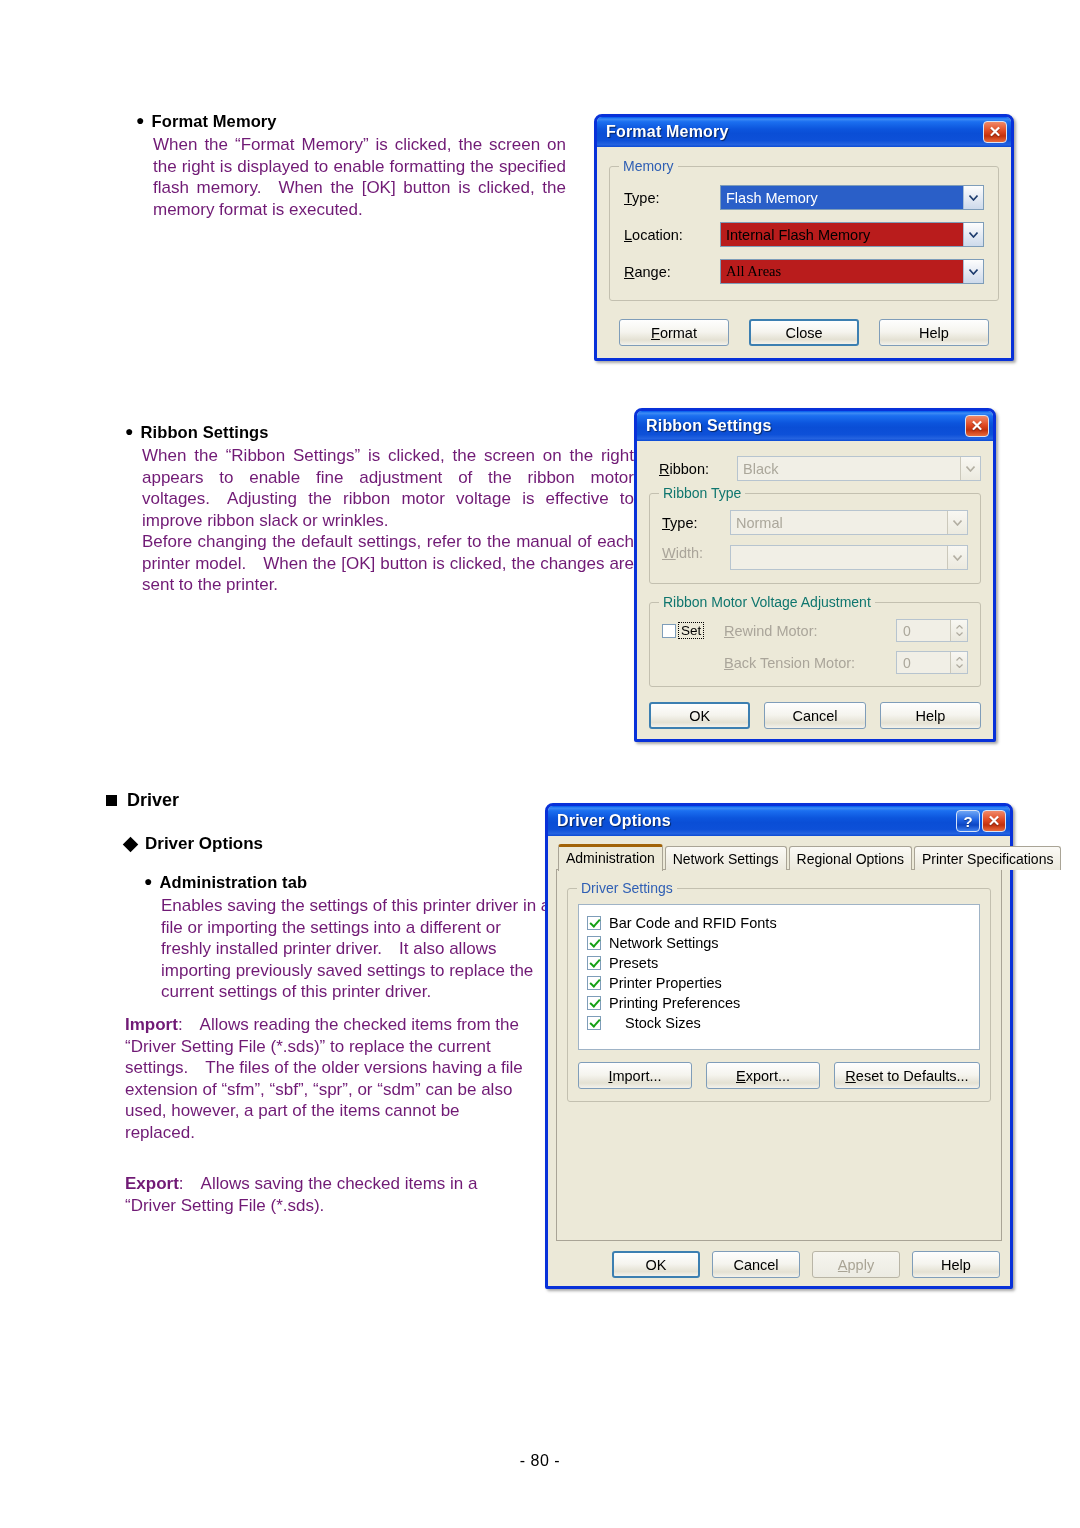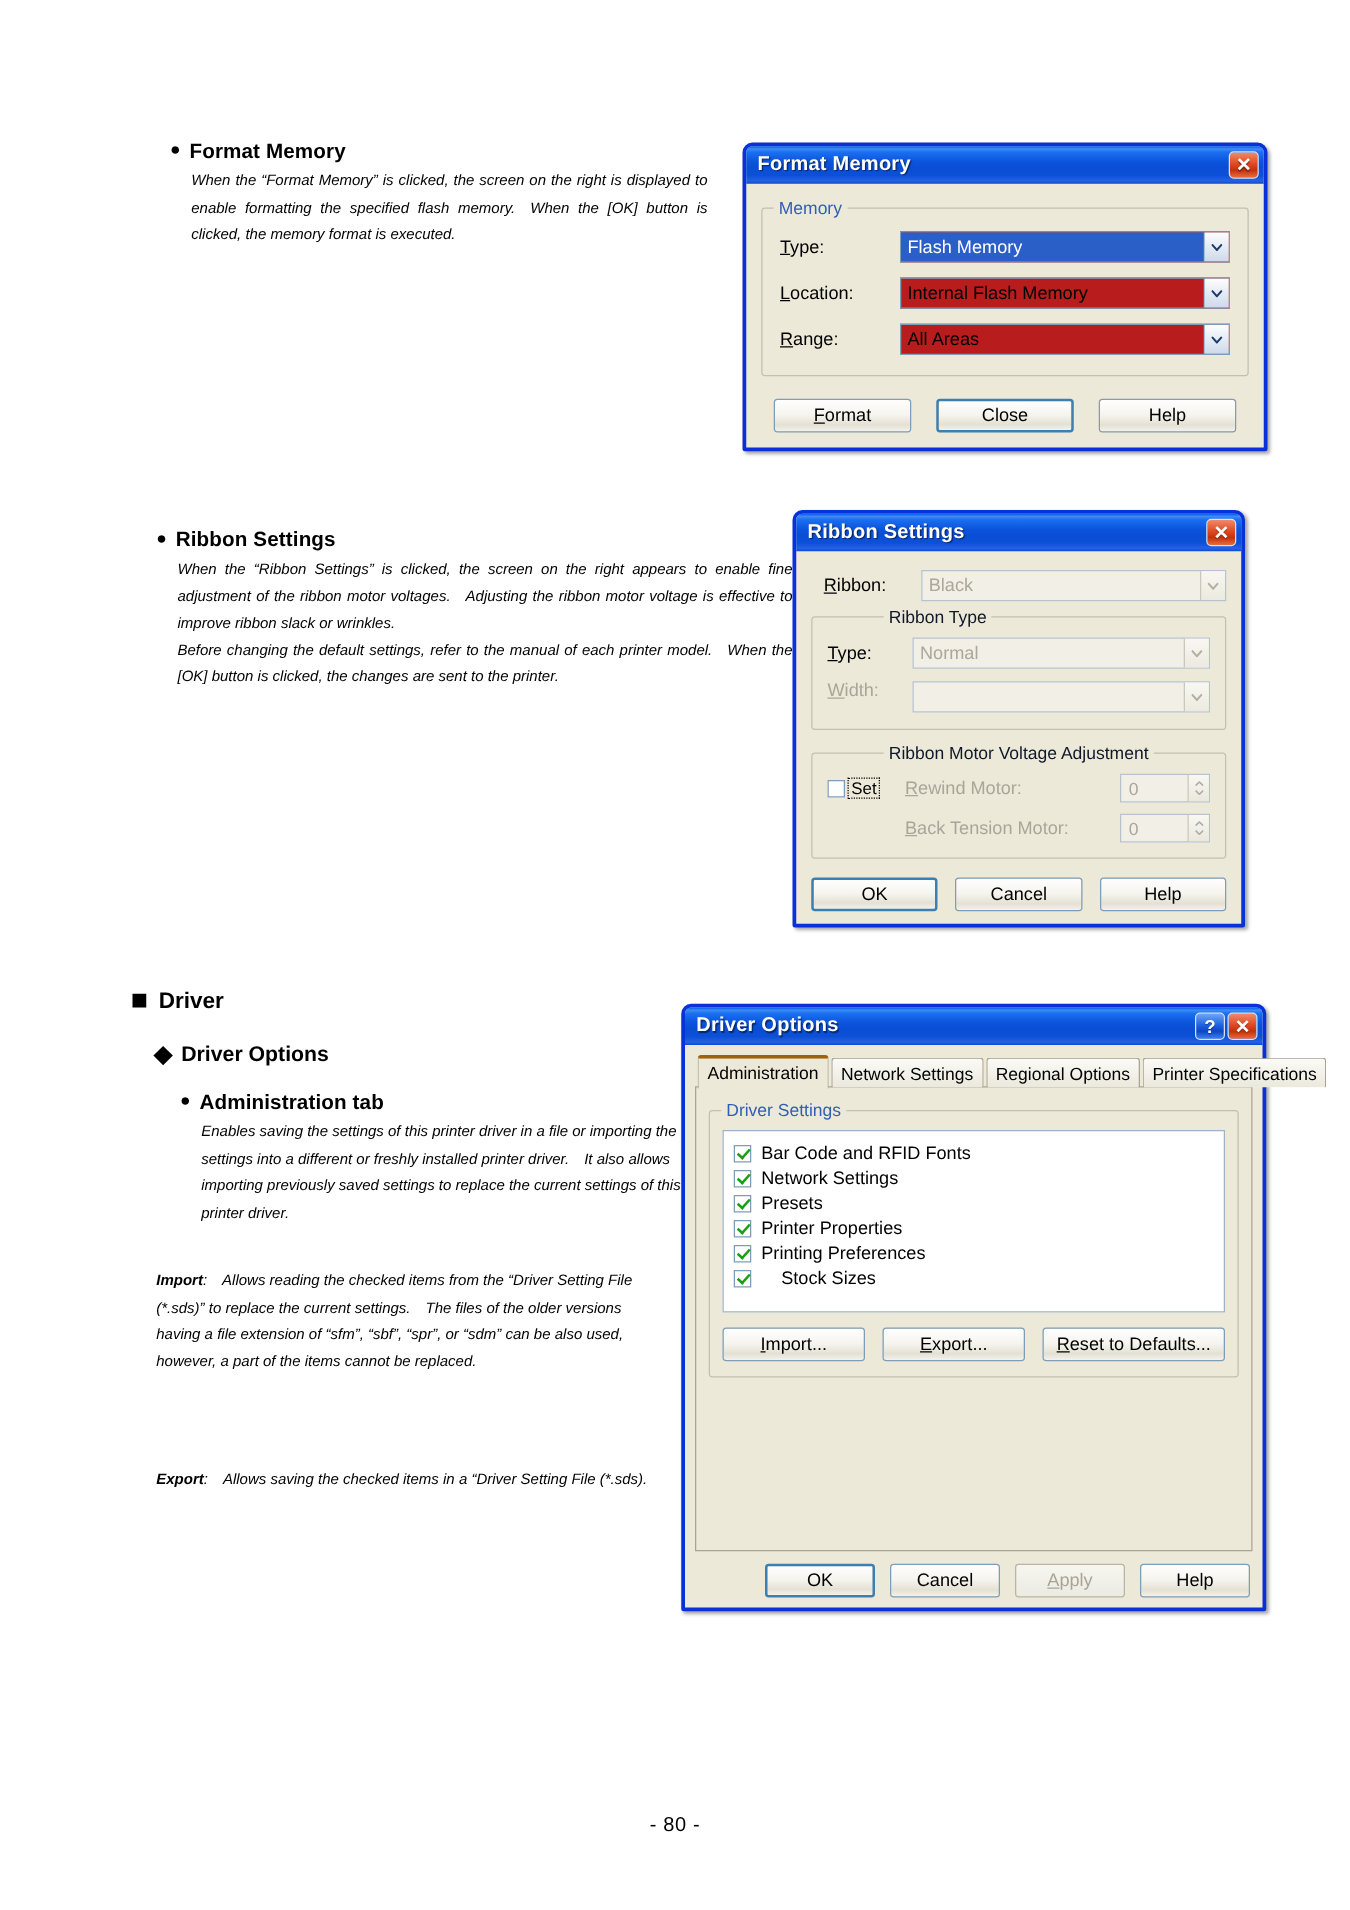--- a/index.html
+++ b/index.html
@@ -18,23 +18,22 @@
 
   .txt-block { position: absolute; }
 
   .bullet-head {
     font-size: 16.5px; font-weight: bold; letter-spacing: .1px;
     white-space: nowrap;
   }
   .bullet-head .dot { margin-right: 7px; font-size: 14px; position: relative; top:-2px;}
 
   .body-text {
-    font-size: 12px; line-height: 21.5px; text-align: justify;
-    color: #000000;
-    font-style: italic;
+    font-size: 17px; line-height: 21.5px; text-align: justify;
+    color: #701a75;
   }
   .body-text.nojust { text-align: left; }
   .body-text p { margin: 0; }
   .body-text p + p { margin-top: 0px; }
 
   h2.sec {
     font-size: 18px; font-weight: bold; margin: 0;
     display: flex; align-items: center; gap: 10px;
     white-space: nowrap;
   }
@@ -92,21 +91,21 @@
   }
   .xpdlg .body { padding: 10px 12px 12px 12px; }
 
   
   .grp { border: 1px solid #c3c0b0; border-radius: 3px; position: relative;
          padding: 16px 12px 12px 12px; margin-top: 9px; }
   .grp > .lg {
     position: absolute; top: -9px; left: 9px; background: #ece9d8;
     padding: 0 4px; font-size: 14px; color: #2f5fb4;
   }
-  .grp.dim > .lg { color: #0f172a; margin-left: 48px; }
+  .grp.dim > .lg { color: #0f766e; }
 
   
   .lbl { font-size: 14.5px; color: #000; white-space: nowrap; }
   .lbl.dim { color: #aaa59a; }
   .u { text-decoration: underline; }
 
   
   .combo {
     height: 25px; border: 1px solid #7e9db9; background: #b91c1c;
     display: flex; align-items: stretch; position: relative;
@@ -265,21 +264,21 @@
             <div class="arrow">
               <svg width="9" height="6" viewBox="0 0 9 6">
                   <path d="M0.5 0.5 L4.5 5 L8.5 0.5" fill="none" stroke="#1d3c6e" stroke-width="1.6"></path>
                 </svg>
             </div>
           </div>
         </div>
 
         <div style="display:flex; align-items:center; gap:10px;">
           <div class="lbl" style="width:86px;"><span class="u">R</span>ange:</div>
-          <div class="combo" style="flex:1;">
+          <div class="combo" style="flex:1;font-family:Liberation Serif, serif;">
             <div class="val">All Areas</div>
             <div class="arrow">
               <svg width="9" height="6" viewBox="0 0 9 6">
                   <path d="M0.5 0.5 L4.5 5 L8.5 0.5" fill="none" stroke="#1d3c6e" stroke-width="1.6"></path>
                 </svg>
             </div>
           </div>
         </div>
       </div>
 

